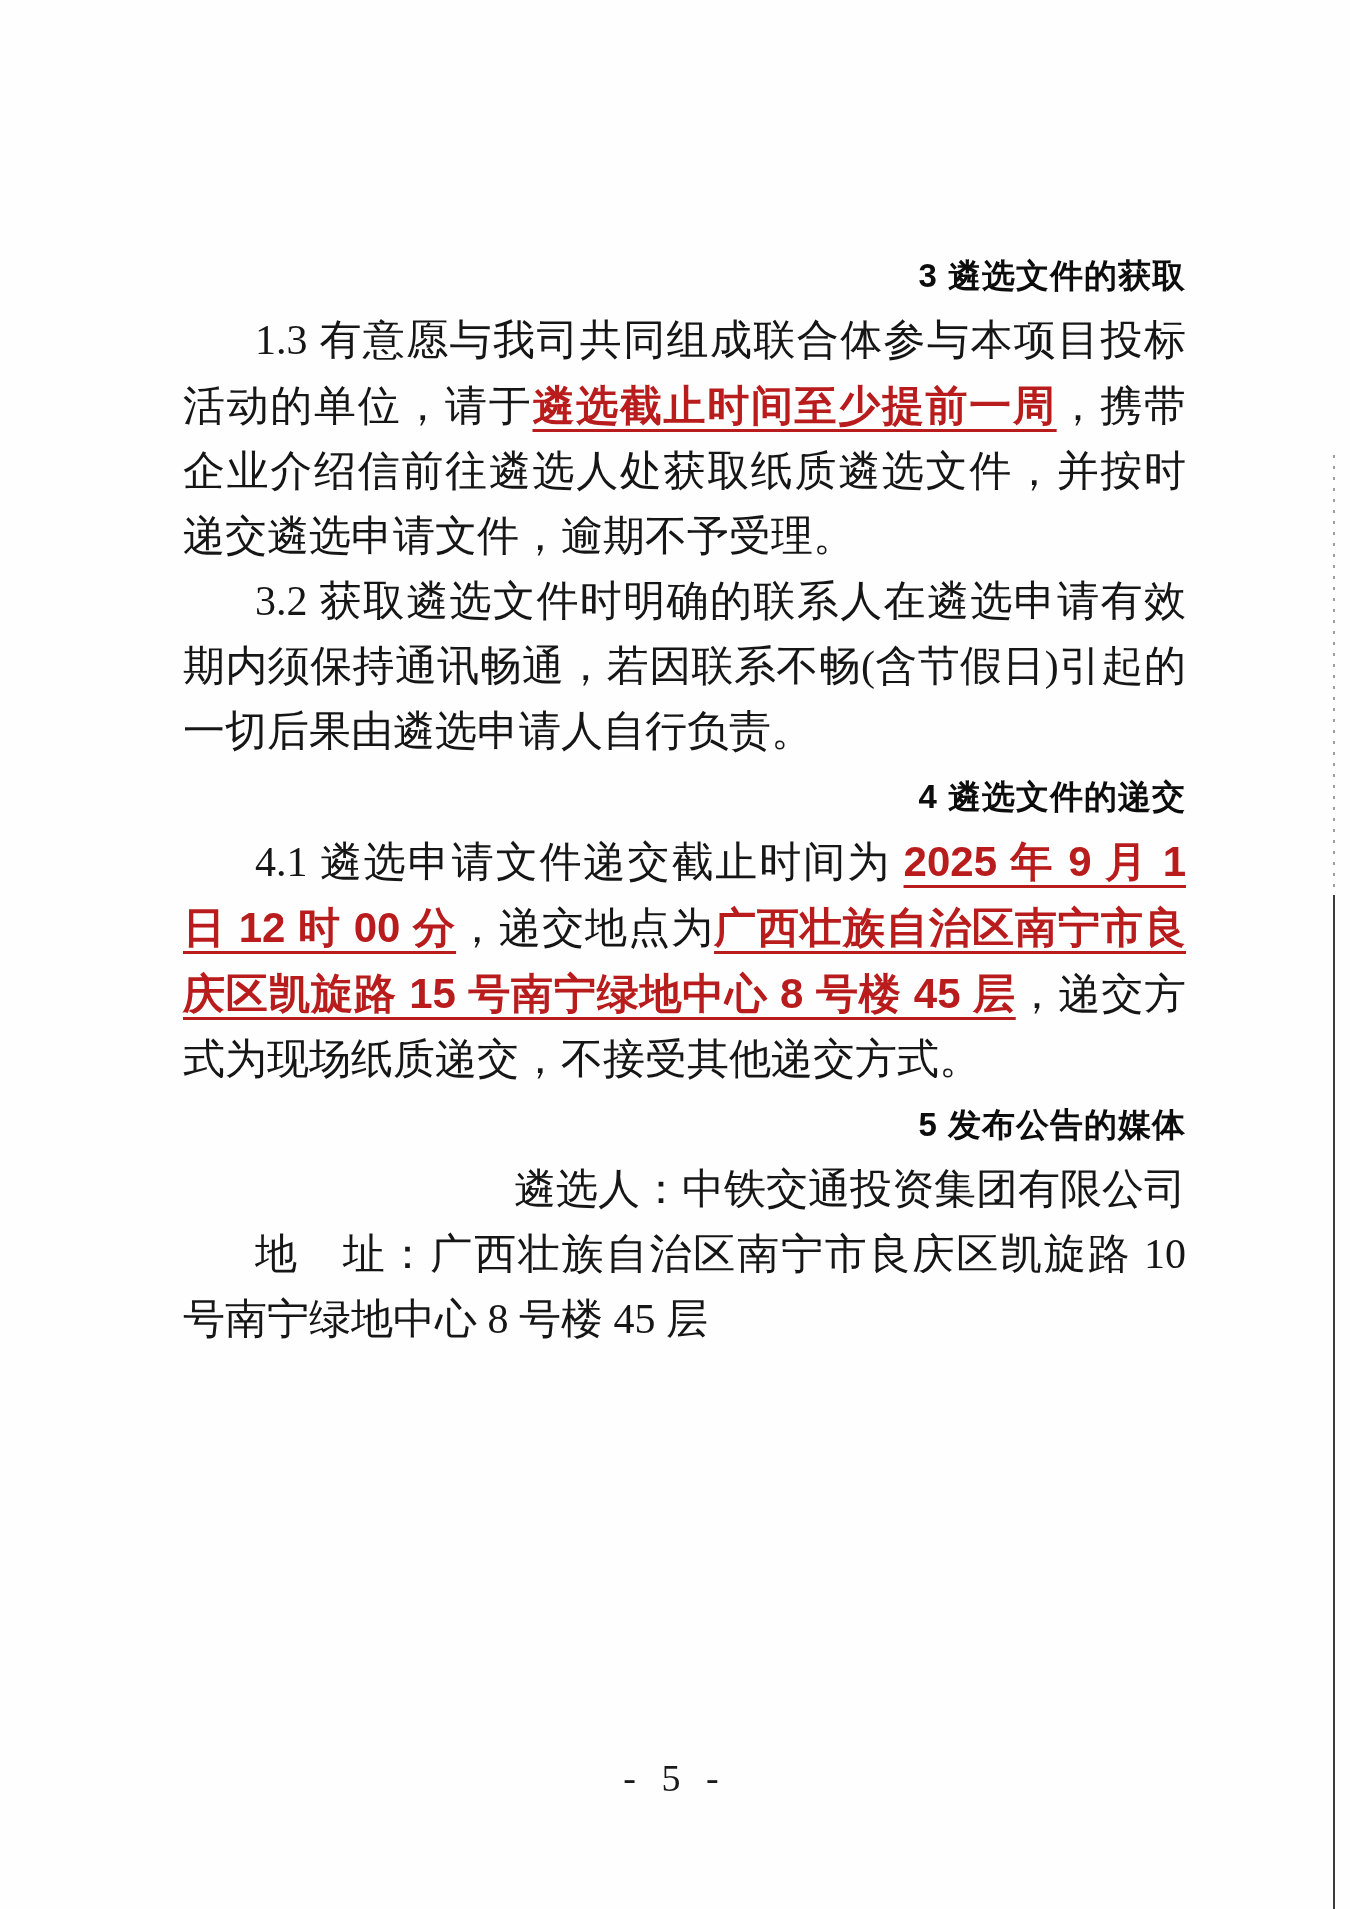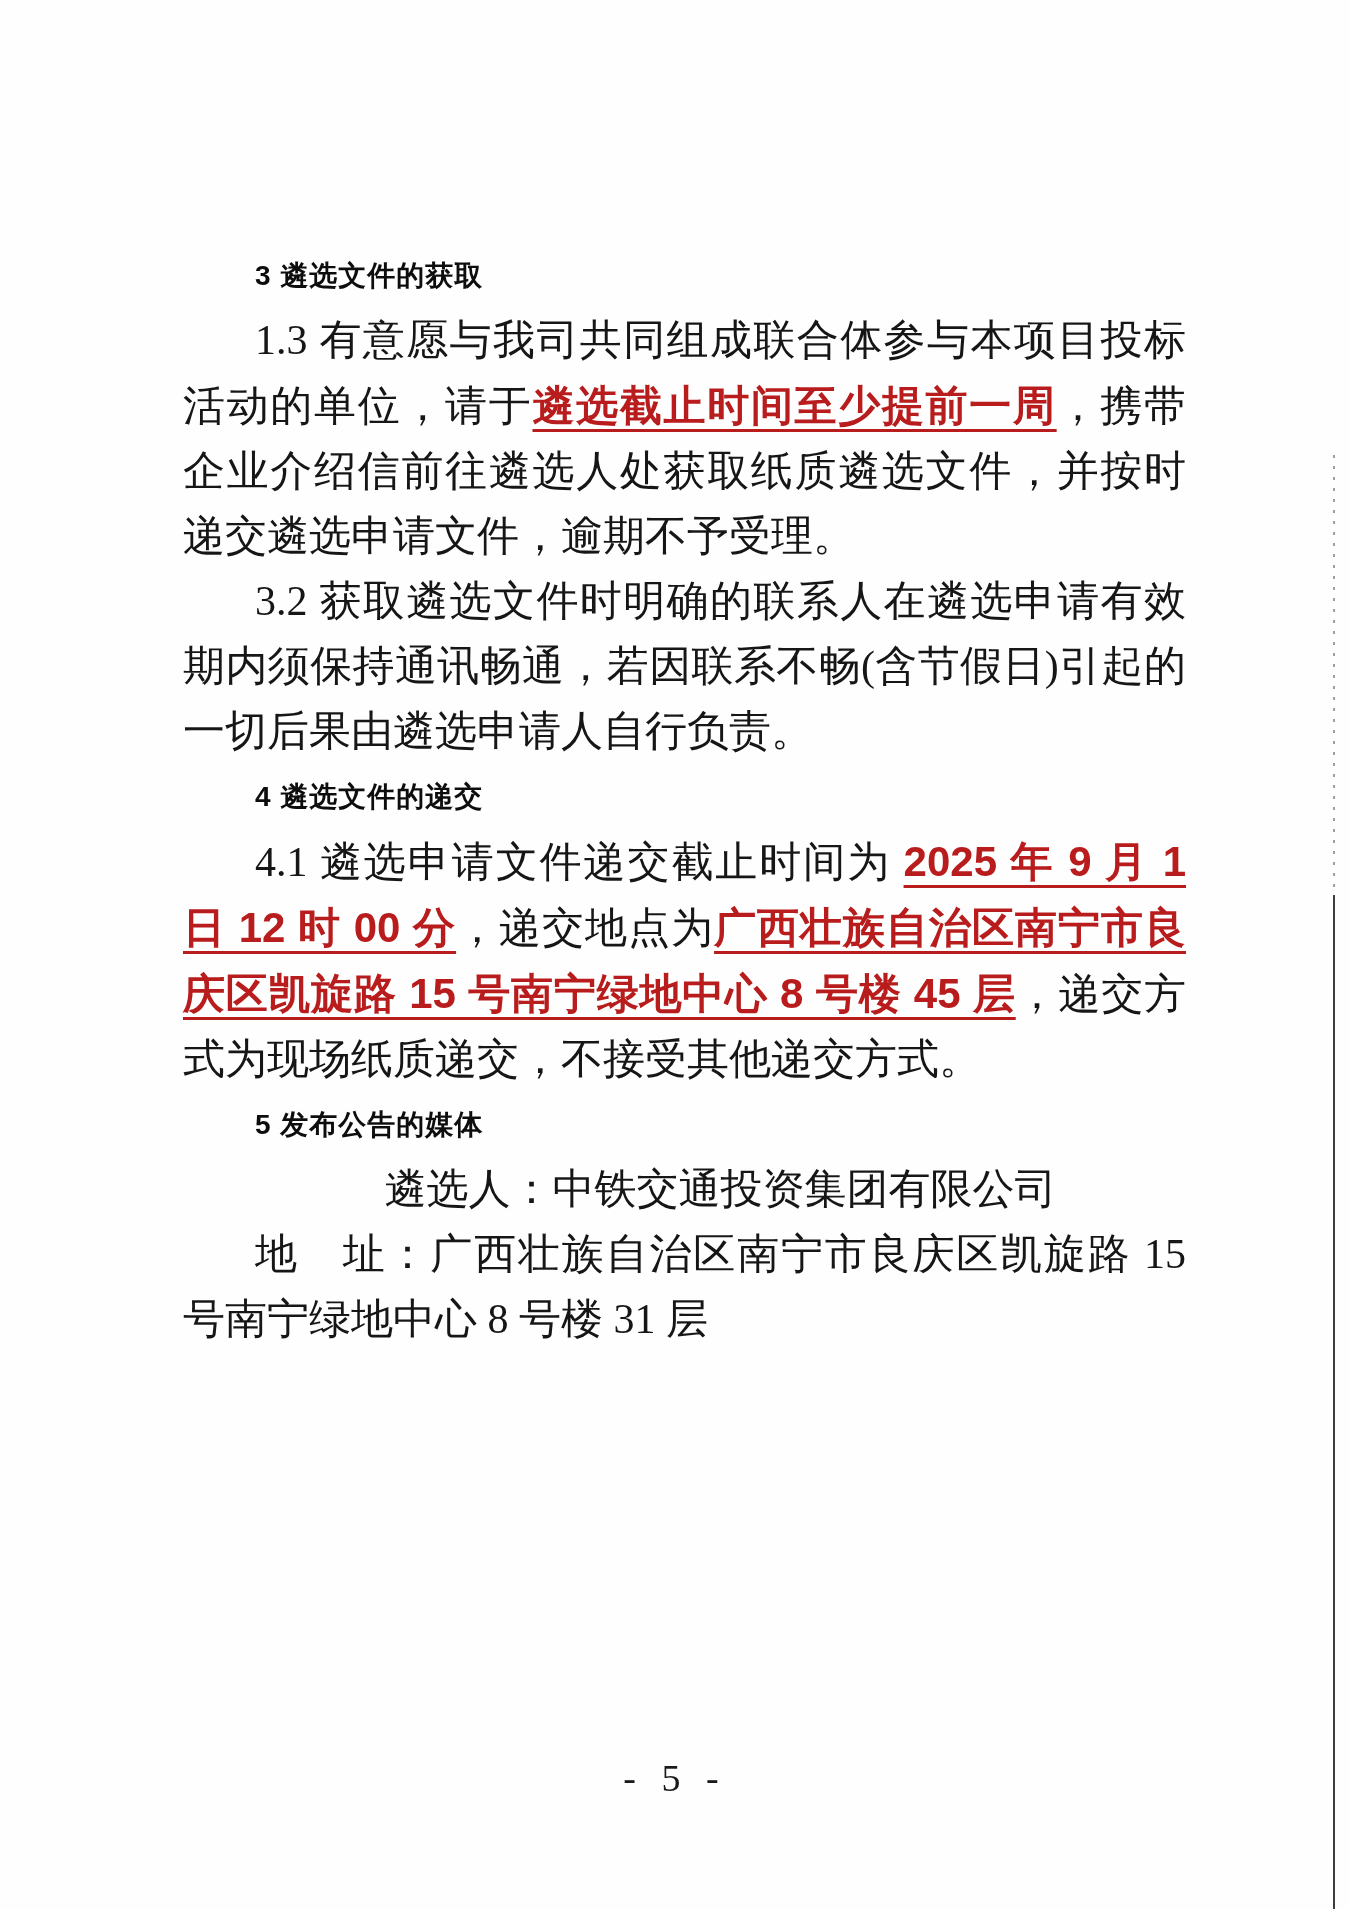--- a/index.html
+++ b/index.html
@@ -24,30 +24,31 @@
     width: 1003px;
     font-size: 42px;
     line-height: 65px;
   }
   .doc-para {
     margin: 0;
     text-align: justify;
     text-justify: inter-ideograph;
   }
   .doc-para.indent { text-indent: 72px; }
-  .doc-para.no-justify { text-align: center; }
+  .doc-para.no-justify { text-align: right; }
   .doc-heading {
     margin: 0;
     font-family: "Liberation Sans", "DejaVu Sans", sans-serif;
     font-weight: 700;
-    font-size: 28px;
+    font-size: 33px;
     line-height: 65px;
     text-indent: 72px;
     letter-spacing: 1px;
     color: #0d0d0d;
+    text-align: right;
   }
   .seg-bold {
     font-family: "Liberation Sans", "DejaVu Sans", sans-serif;
     font-weight: 700;
     color: #b91c1c;
   }
   .seg-underline {
     text-decoration: underline;
     text-decoration-thickness: 3px;
     text-underline-offset: 9px;
@@ -91,20 +92,20 @@
 
 <div class="page">
   <main class="doc-body">
       <h2 class="doc-heading"><span>3 遴选文件的获取</span></h2>
       <p class="doc-para indent"><span>1.3 有意愿与我司共同组成联合体参与本项目投标活动的单位，请于</span><span class="seg-bold seg-underline">遴选截止时间至少提前一周</span><span>，携带企业介绍信前往遴选人处获取纸质遴选文件，并按时递交遴选申请文件，逾期不予受理。</span></p>
       <p class="doc-para indent"><span>3.2 获取遴选文件时明确的联系人在遴选申请有效期内须保持通讯畅通，若因联系不畅(含节假日)引起的一切后果由遴选申请人自行负责。</span></p>
       <h2 class="doc-heading"><span>4 遴选文件的递交</span></h2>
       <p class="doc-para indent"><span>4.1 遴选申请文件递交截止时间为 </span><span class="seg-bold seg-underline">2025 年 9 月 1 日 12 时 00 分</span><span>，递交地点为</span><span class="seg-bold seg-underline">广西壮族自治区南宁市良庆区凯旋路 15 号南宁绿地中心 8 号楼 45 层</span><span>，递交方式为现场纸质递交，不接受其他递交方式。</span></p>
       <h2 class="doc-heading"><span>5 发布公告的媒体</span></h2>
       <p class="doc-para indent no-justify"><span>遴选人：中铁交通投资集团有限公司</span></p>
-      <p class="doc-para indent"><span>地　址：广西壮族自治区南宁市良庆区凯旋路 15 号南宁绿地中心 8 号楼 31 层</span></p>
+      <p class="doc-para indent"><span>地　址：广西壮族自治区南宁市良庆区凯旋路 10 号南宁绿地中心 8 号楼 45 层</span></p>
     </main>
 
   <div class="scan-line-dotted"></div>
   <div class="scan-line-solid"></div>
 
   <div class="page-number">- 5 -</div>
 </div>
 
 </body></html>

